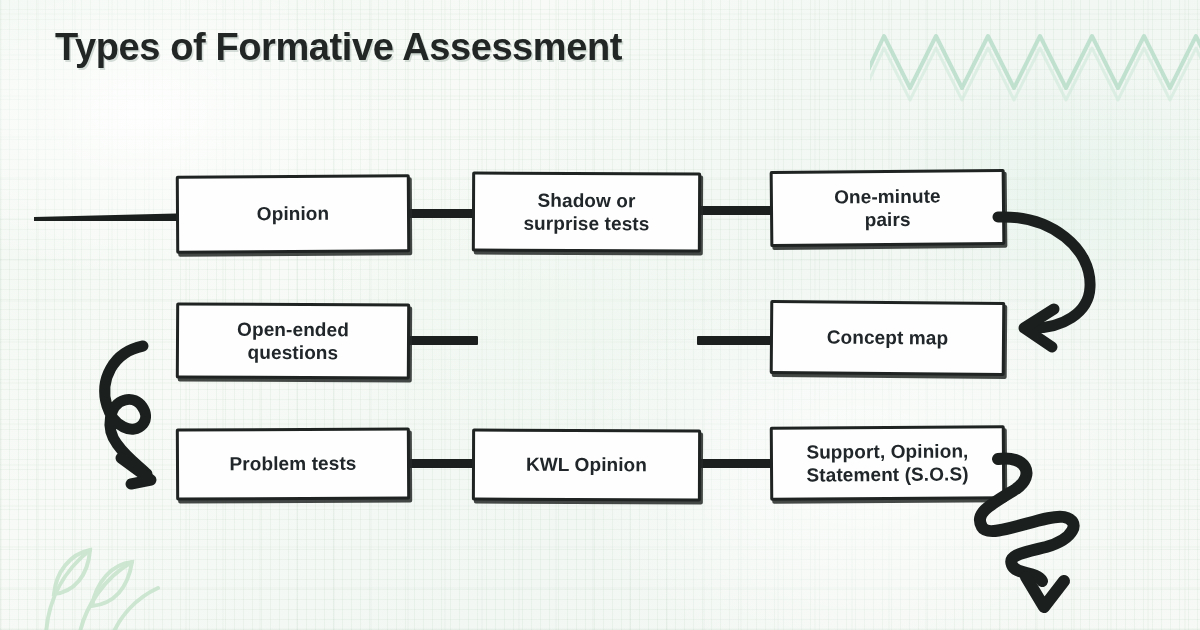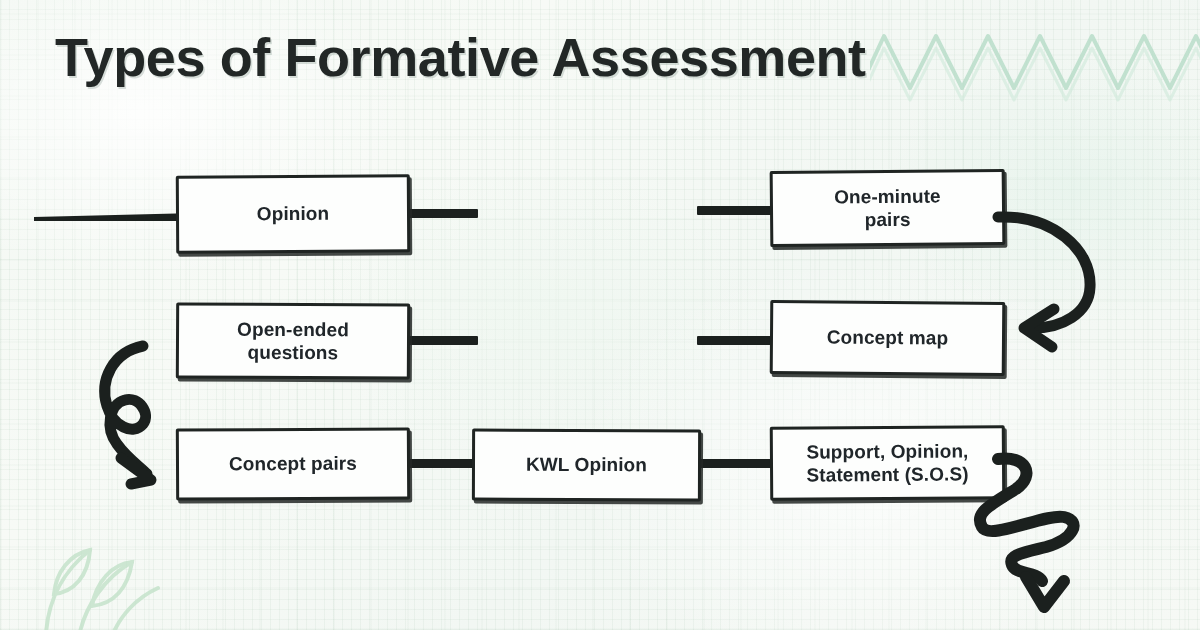--- a/index.html
+++ b/index.html
@@ -67,21 +67,21 @@
     pointer-events: none;
   }
   .bg-wave { top: -4px; right: 0; width: 330px; height: 120px; }
   .bg-leaf { left: 28px; bottom: -6px; width: 200px; height: 130px; }
 
   
   #page-title {
     position: absolute;
     left: 55px;
     top: 26px;
-    font-size: 54px;
+    font-size: 38px;
     font-weight: bold;
     letter-spacing: -0.4px;
     color: #222726;
     white-space: nowrap;
     text-shadow: 1.5px 1.5px 0 rgba(130,150,140,0.30);
   }
 
   
   #flow { position: absolute; inset: 0; }
 
@@ -172,39 +172,45 @@
     <div class="connector c-r1-a"></div>
     <div class="connector c-r1-b"></div>
     <div class="connector c-r2-a"></div>
     <div class="connector c-r2-b"></div>
     <div class="connector c-r3-a"></div>
     <div class="connector c-r3-b"></div>
 
     <div class="node n-r1c1">
       <span class="label">Opinion</span>
     </div>
+    <div class="node n-r1c2">
+      <span>
+        <span>Shadow or</span><br>
+        <span>surprise tests</span>
+      </span>
+    </div>
     <div class="node n-r1c3">
       <span>
         <span>One-minute</span><br>
         <span>pairs</span>
       </span>
     </div>
 
     <div class="node n-r2c1">
       <span>
         <span>Open-ended</span><br>
         <span>questions</span>
       </span>
     </div>
     <div class="node n-r2c3">
       <span class="label">Concept map</span>
     </div>
 
     <div class="node n-r3c1">
-      <span class="label">Concept pairs</span>
+      <span class="label">Problem tests</span>
     </div>
     <div class="node n-r3c2">
       <span class="label">KWL Opinion</span>
     </div>
     <div class="node n-r3c3">
       <span>
         <span>Support, Opinion,</span><br>
         <span>Statement (S.O.S)</span>
       </span>
     </div>

